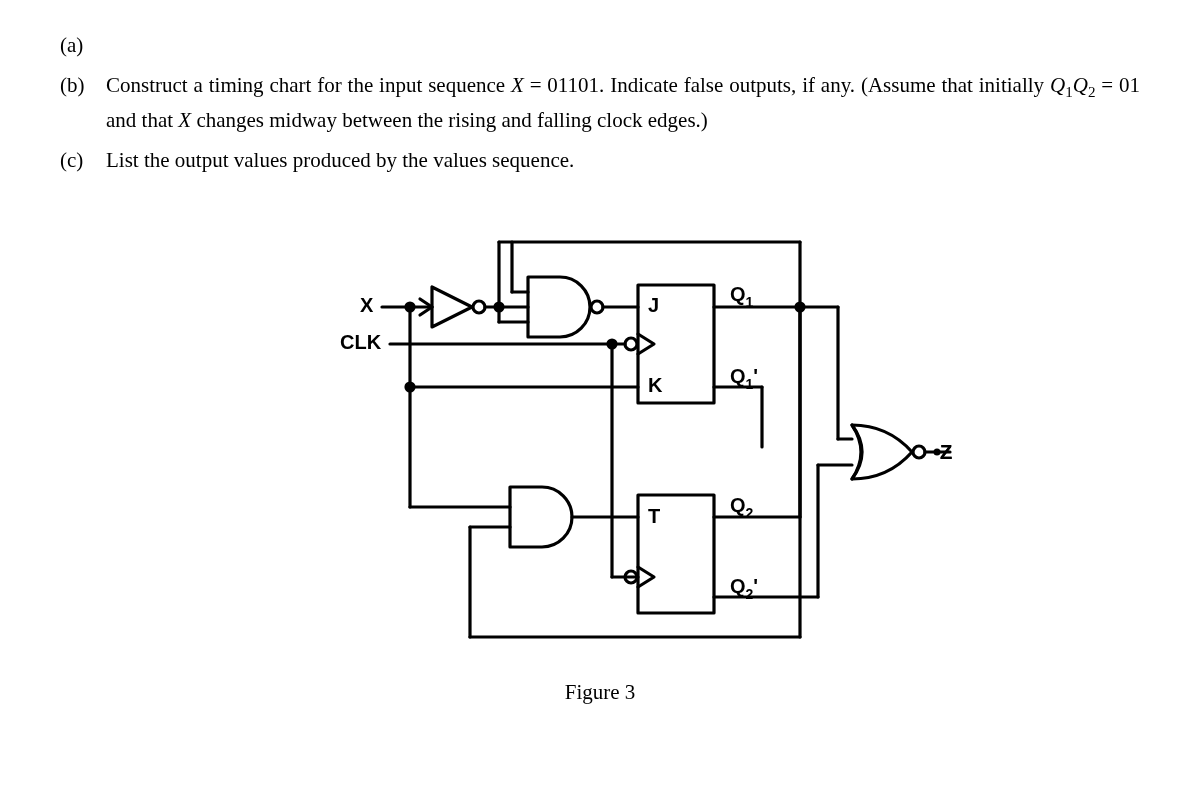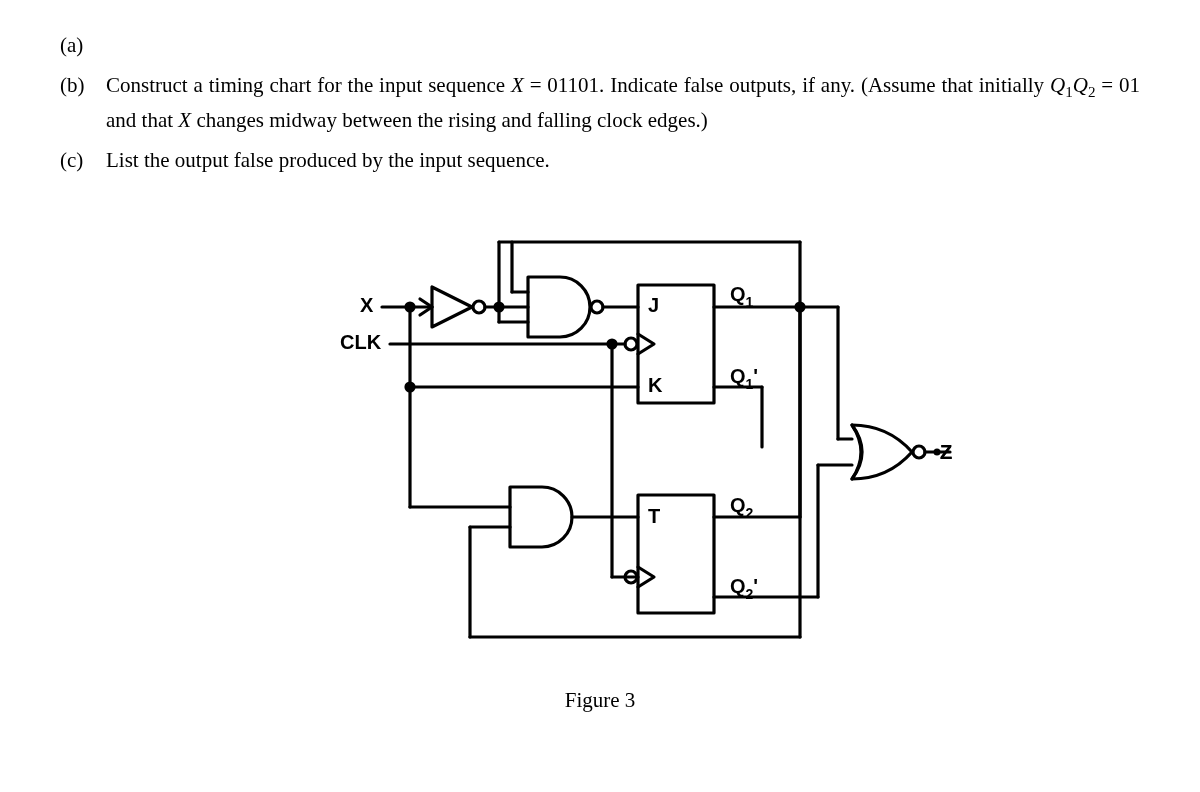--- a/index.html
+++ b/index.html
@@ -24,41 +24,41 @@
     font-style: italic;
     font-family: "Times New Roman", Georgia, serif;
   }
   .sub { font-size: 0.72em; vertical-align: sub; font-style: normal; }
   .figwrap {
     margin-top: 32px;
     text-align: center;
   }
   .figcap {
     font-size: 21px;
-    margin-top: 8px;
+    margin-top: 0;
   }
   svg { display: block; margin: 0 auto; }
 </style>
 </head>
 <body>
 
 <div class="problem">
   <div class="letter">(a)</div>
 </div>
 
 <div class="problem">
   <div class="letter">(b)</div>
   <div>
     <span>Construct a timing chart for the input sequence </span><span class="math">X</span><span> = 01101.  Indicate false outputs, if any.  (Assume that initially </span><span class="math">Q</span><span class="sub">1</span><span class="math">Q</span><span class="sub">2</span><span> = 01 and that </span><span class="math">X</span><span> changes midway between the rising and falling clock edges.)</span>
   </div>
 </div>
 
 <div class="problem">
   <div class="letter">(c)</div>
-  <div>List the output false produced by the input sequence.</div>
+  <div>List the output values produced by the values sequence.</div>
 </div>
 
 <div class="figwrap">
 <svg width="720" height="470" viewBox="0 0 720 470">
   <g fill="none" stroke="#000" stroke-width="3.2" stroke-linecap="round" stroke-linejoin="round">
 
     <text x="120" y="105" font-family="Arial,Helvetica,sans-serif" font-size="20" font-weight="bold" fill="#000" stroke="none">X</text>
     <line x1="142" y1="100" x2="192" y2="100"></line>
 
     <path d="M192 100 L180 92 M192 100 L180 108"></path>

